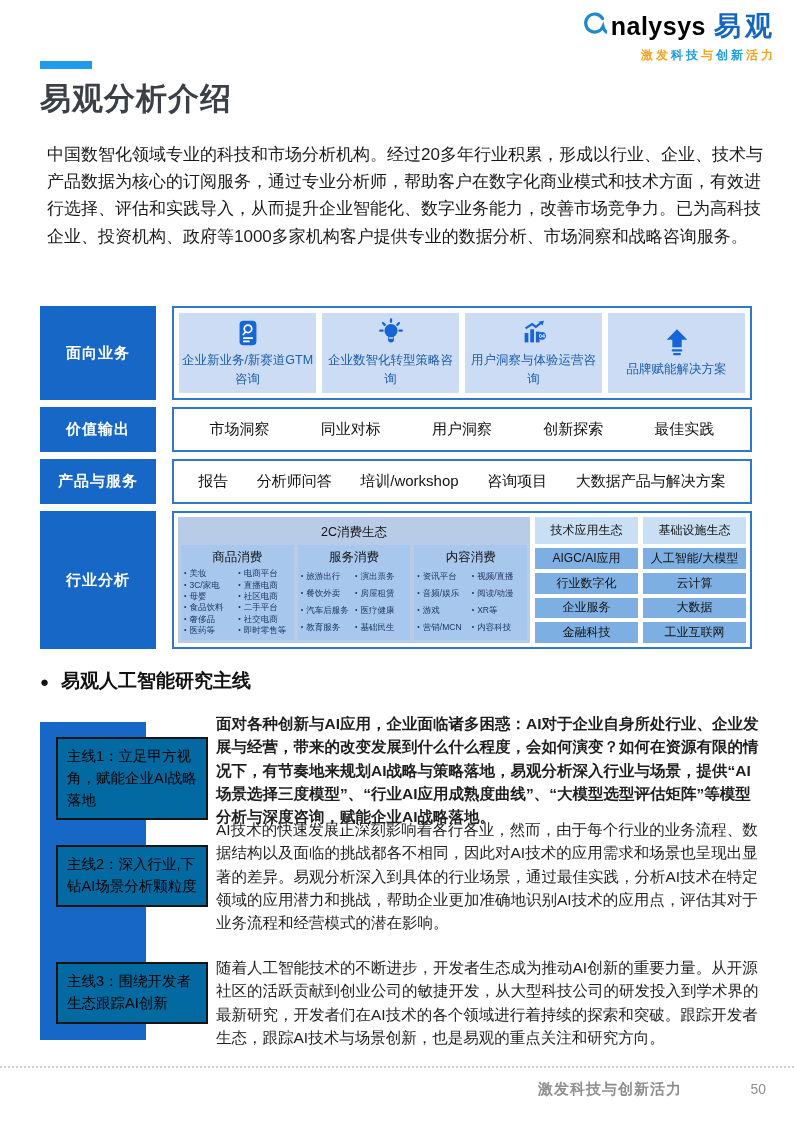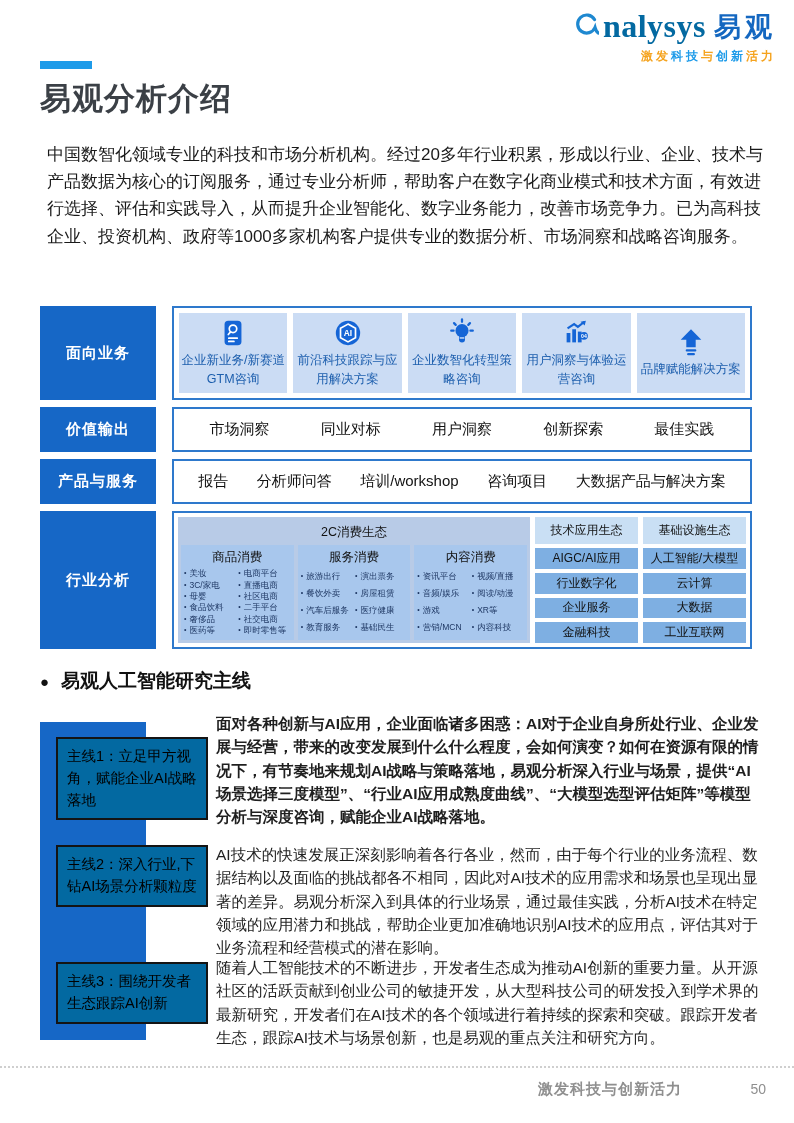--- a/index.html
+++ b/index.html
@@ -19,21 +19,21 @@
   body{
     position:relative;
     background:#fff;
     font-family:"Liberation Sans","DejaVu Sans",sans-serif;
     color:#1c1c1c;
     overflow:hidden;
   }
   
   .logo{position:absolute;top:8px;right:18px;text-align:right;}
   .logo-row{display:flex;align-items:center;justify-content:flex-end;gap:4px;}
-  .logo-en{font-size:32px;font-weight:bold;color:#0369a1;letter-spacing:.5px;font-family:Liberation Serif, serif;}
+  .logo-en{font-size:25px;font-weight:bold;color:#000000;letter-spacing:.5px;}
   .logo-cn{font-size:27px;font-weight:900;color:#1467C0;letter-spacing:4px;margin-left:4px;}
   .logo-tagline{margin-top:3px;font-size:12px;font-weight:bold;letter-spacing:3px;}
   .tag-orange{color:#F5A31E;}
   .tag-blue{color:#1E9BE9;}
   
   .accent-bar{position:absolute;left:40px;top:61px;width:52px;height:8px;background:var(--accent);}
   .page-title{position:absolute;left:40px;top:78px;font-size:31px;font-weight:bold;color:#3B4046;letter-spacing:1px;}
   
   .intro{position:absolute;left:47px;top:141px;width:718px;font-size:17px;line-height:1.6;color:#1a1a1a;}
   
@@ -64,21 +64,21 @@
   
   .section-heading{position:absolute;left:40px;top:668px;display:flex;align-items:center;gap:12px;font-size:19px;font-weight:bold;color:#111;}
   .section-bullet{font-size:15px;line-height:1;}
   .band{position:absolute;left:40px;top:722px;width:106px;height:318px;background:var(--blue);}
   .track-box{position:absolute;left:56px;width:152px;background:#0369a1;border:2px solid #141414;padding:7px 9px;font-size:14.5px;line-height:1.5;color:#000;}
   .box1{top:737px;}
   .box2{top:845px;}
   .box3{top:962px;}
   .track-text{position:absolute;left:216px;width:549px;font-size:15.5px;line-height:1.5;color:#1f1f1f;}
   .p1{top:712px;font-weight:bold;}
-  .p2{top:843px;}
+  .p2{top:818px;}
   .p3{top:956px;}
   
   .footer-line{position:absolute;left:0;top:1066px;width:794px;border-top:2px dotted #CFCFCF;}
   .footer-tagline{position:absolute;top:1080px;left:470px;width:280px;text-align:center;color:#8F8F8F;font-weight:bold;font-size:15px;letter-spacing:1px;}
   .page-number{position:absolute;top:1081px;right:28px;color:#8F8F8F;font-size:14px;}
 </style>
 </head>
 <body>
 
 <div class="logo">
@@ -114,30 +114,20 @@
               <line x1="13.4" y1="14.8" x2="11" y2="17.6" stroke="#fff" stroke-width="1.8" stroke-linecap="round"></line>
               <line x1="11.5" y1="21.5" x2="20.5" y2="21.5" stroke="#fff" stroke-width="1.8" stroke-linecap="round"></line>
               <line x1="11.5" y1="25" x2="17" y2="25" stroke="#fff" stroke-width="1.8" stroke-linecap="round"></line>
             </svg>
         </span>
         <span>企业新业务/新赛道GTM咨询</span>
       </div>
       <div class="card">
         <span>
           <svg width="30" height="30" viewBox="0 0 32 32">
-              <circle cx="16" cy="16" r="13" fill="#1565D6"></circle>
-              <polygon points="16,6.5 24,11 24,21 16,25.5 8,21 8,11" fill="none" stroke="#fff" stroke-width="1.8"></polygon>
-              <text x="16" y="19.5" text-anchor="middle" font-size="9" font-weight="bold" fill="#fff" font-family="Liberation Sans, sans-serif">AI</text>
-            </svg>
-        </span>
-        <span>前沿科技跟踪与应用解决方案</span>
-      </div>
-      <div class="card">
-        <span>
-          <svg width="30" height="30" viewBox="0 0 32 32">
               <circle cx="16" cy="13.5" r="7" fill="#1565D6"></circle>
               <path d="M12.8 19.5 h6.4 v3.5 a3.2 3.2 0 0 1 -6.4 0 z" fill="#1565D6"></path>
               <line x1="13.5" y1="21.3" x2="18.5" y2="21.3" stroke="#fff" stroke-width="1.2"></line>
               <line x1="16" y1="1.5" x2="16" y2="4" stroke="#1565D6" stroke-width="2.4" stroke-linecap="round"></line>
               <line x1="4.5" y1="13.5" x2="7" y2="13.5" stroke="#1565D6" stroke-width="2.4" stroke-linecap="round"></line>
               <line x1="25" y1="13.5" x2="27.5" y2="13.5" stroke="#1565D6" stroke-width="2.4" stroke-linecap="round"></line>
               <line x1="7.5" y1="5.5" x2="9.3" y2="7.3" stroke="#1565D6" stroke-width="2.4" stroke-linecap="round"></line>
               <line x1="24.5" y1="5.5" x2="22.7" y2="7.3" stroke="#1565D6" stroke-width="2.4" stroke-linecap="round"></line>
             </svg>
         </span>

